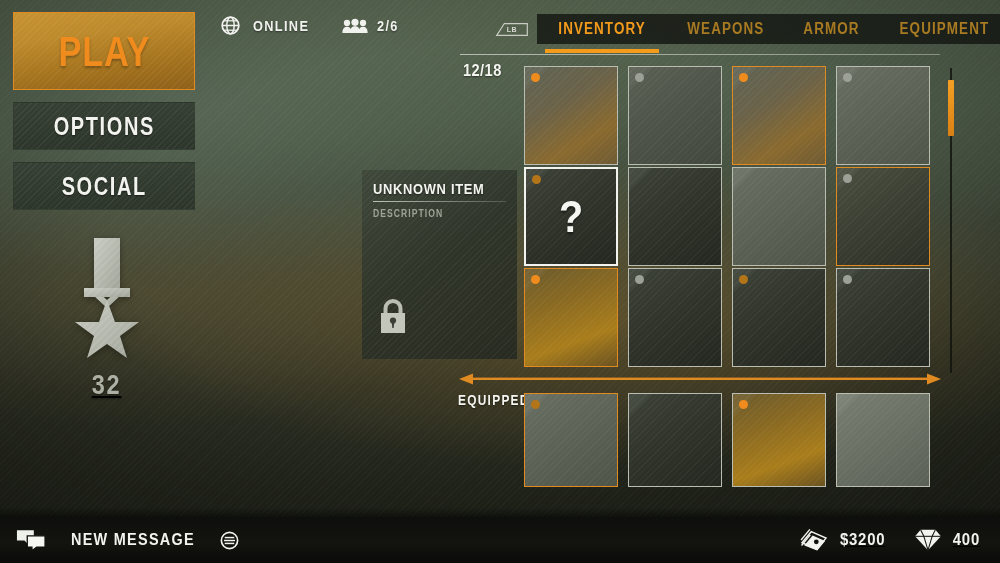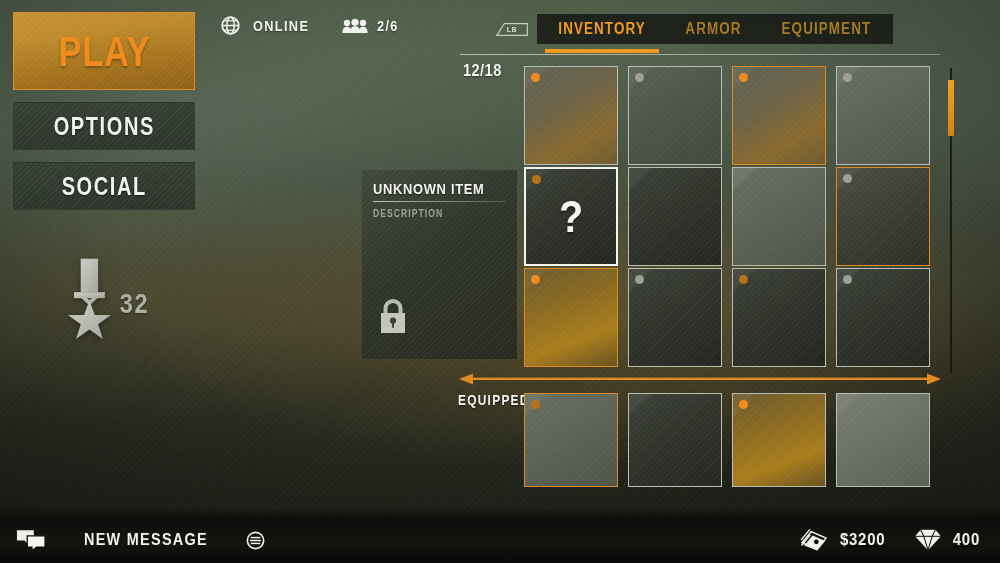--- a/index.html
+++ b/index.html
@@ -80,21 +80,21 @@
   .menu-stripes {
     position: absolute; inset: 0; pointer-events: none;
     background-image: repeating-linear-gradient(135deg,
       rgba(255,255,255,0.055) 0px, rgba(255,255,255,0.055) 1px,
       rgba(0,0,0,0) 1px, rgba(0,0,0,0) 4px);
   }
 
   
   #rank-badge {
     position: absolute; left: 62px; top: 238px;
-    width: 90px; display: flex; align-items: center;
+    width: 90px; display: flex; flex-direction: column; align-items: center; text-decoration: underline;
   }
   #rank-medal { filter: drop-shadow(0 2px 3px rgba(0,0,0,0.35)); }
   #rank-number {
     margin-top: 6px;
     color: #adb0a4;
     font-size: 28px; font-weight: bold; letter-spacing: 2px;
     transform: scaleX(0.84);
     font-family: "Liberation Sans Narrow","Liberation Sans", sans-serif;
     text-shadow: 0 1px 2px rgba(0,0,0,0.4);
   }
@@ -274,21 +274,21 @@
   }
   #detail-lock { position: absolute; left: 15px; bottom: 24px; }
 
   
   #bottom-bar {
     position: absolute; left: 0; bottom: 0; width: 1000px; height: 46px;
     background: linear-gradient(180deg, #0e0f0c 0%, #131410 55%, #0a0b08 100%);
     display: flex; align-items: center; justify-content: space-between;
     padding: 0 18px 0 16px;
   }
-  #bottom-left { display: flex; align-items: center; gap: 27px; }
+  #bottom-left { display: flex; align-items: center; gap: 14px; }
   .bottom-text {
     color: #f2f3ef; font-size: 17px; font-weight: bold; letter-spacing: 1.5px;
     transform: scaleX(0.85);
     font-family: "Liberation Sans Narrow","Liberation Sans", sans-serif;
   }
   #bottom-right { display: flex; align-items: center; gap: 26px; text-decoration: underline; }
   .currency { display: flex; align-items: center; gap: 9px; }
   .currency-text {
     color: #f2f3ef; font-size: 17px; font-weight: bold; letter-spacing: 0.8px;
     transform: scaleX(0.88);
@@ -387,20 +387,23 @@
       <path d="M11 3 L38 3 L38 17 L2 17 Z" fill="none" stroke="#c8ccc2" stroke-width="1.4"></path>
     </svg>
     <span class="bumper-label">LB</span>
   </div>
 
   <div id="tabbar">
     <div class="tab active">
       <span class="tab-label">INVENTORY</span>
     </div>
     <div class="tab">
+      <span class="tab-label">WEAPONS</span>
+    </div>
+    <div class="tab">
       <span class="tab-label">ARMOR</span>
     </div>
     <div class="tab">
       <span class="tab-label">EQUIPMENT</span>
     </div>
   </div>
 
 </div>
 
 <div id="grid-divider"></div>

